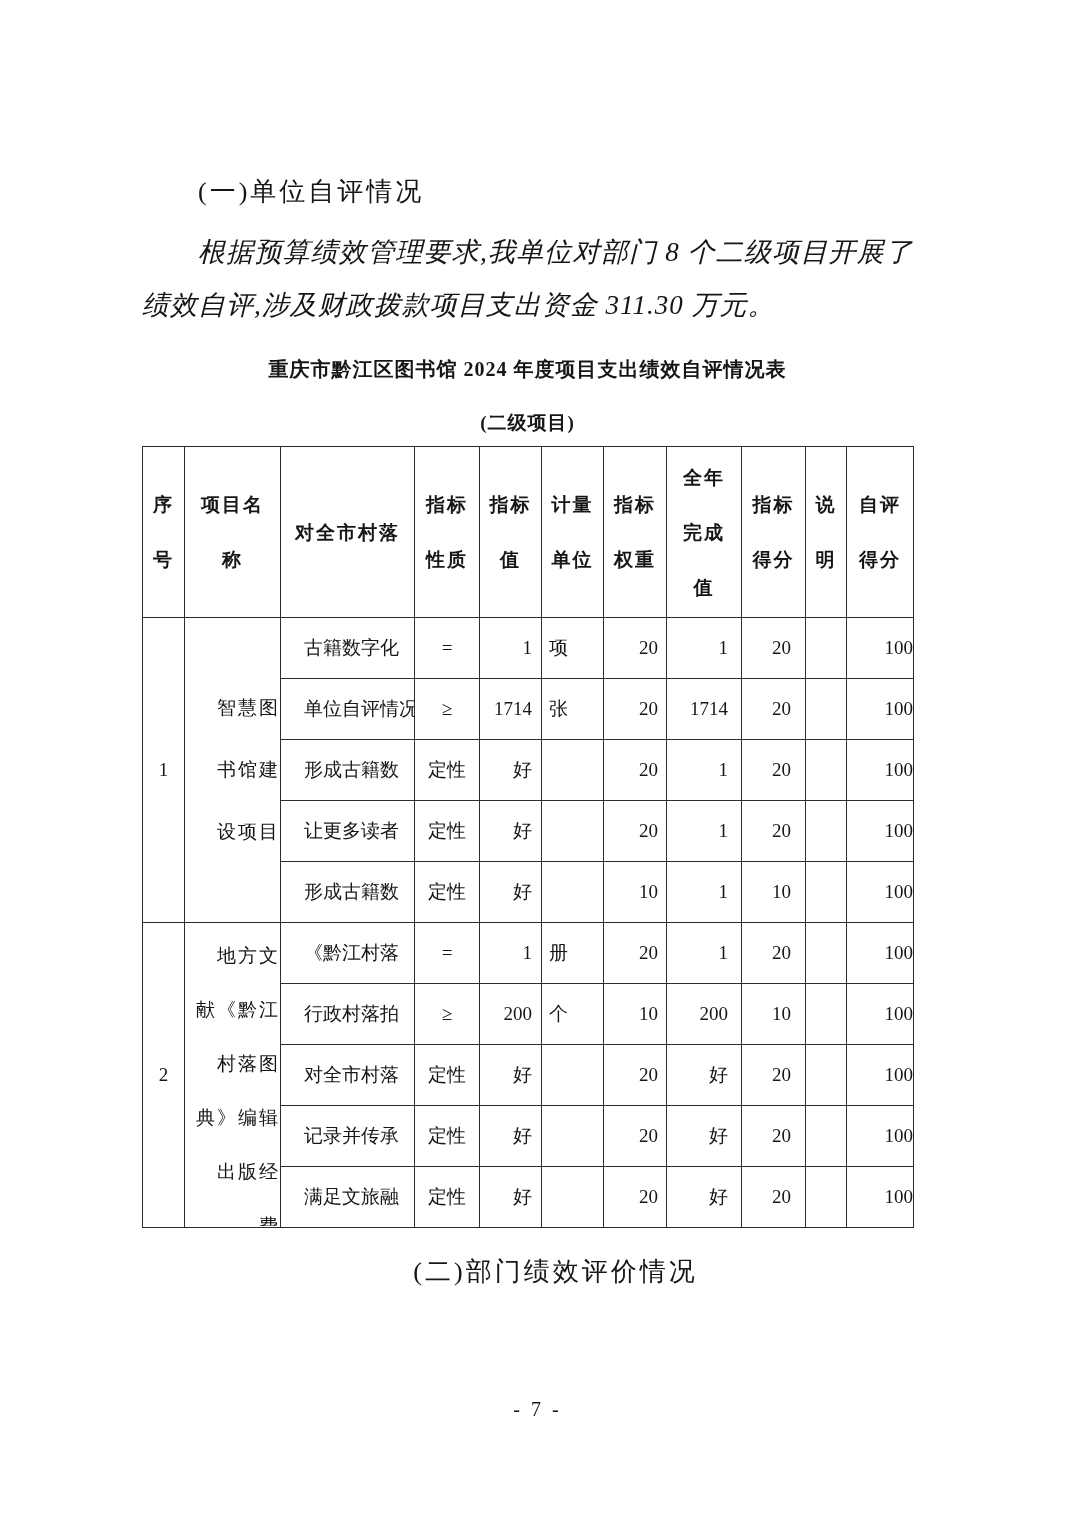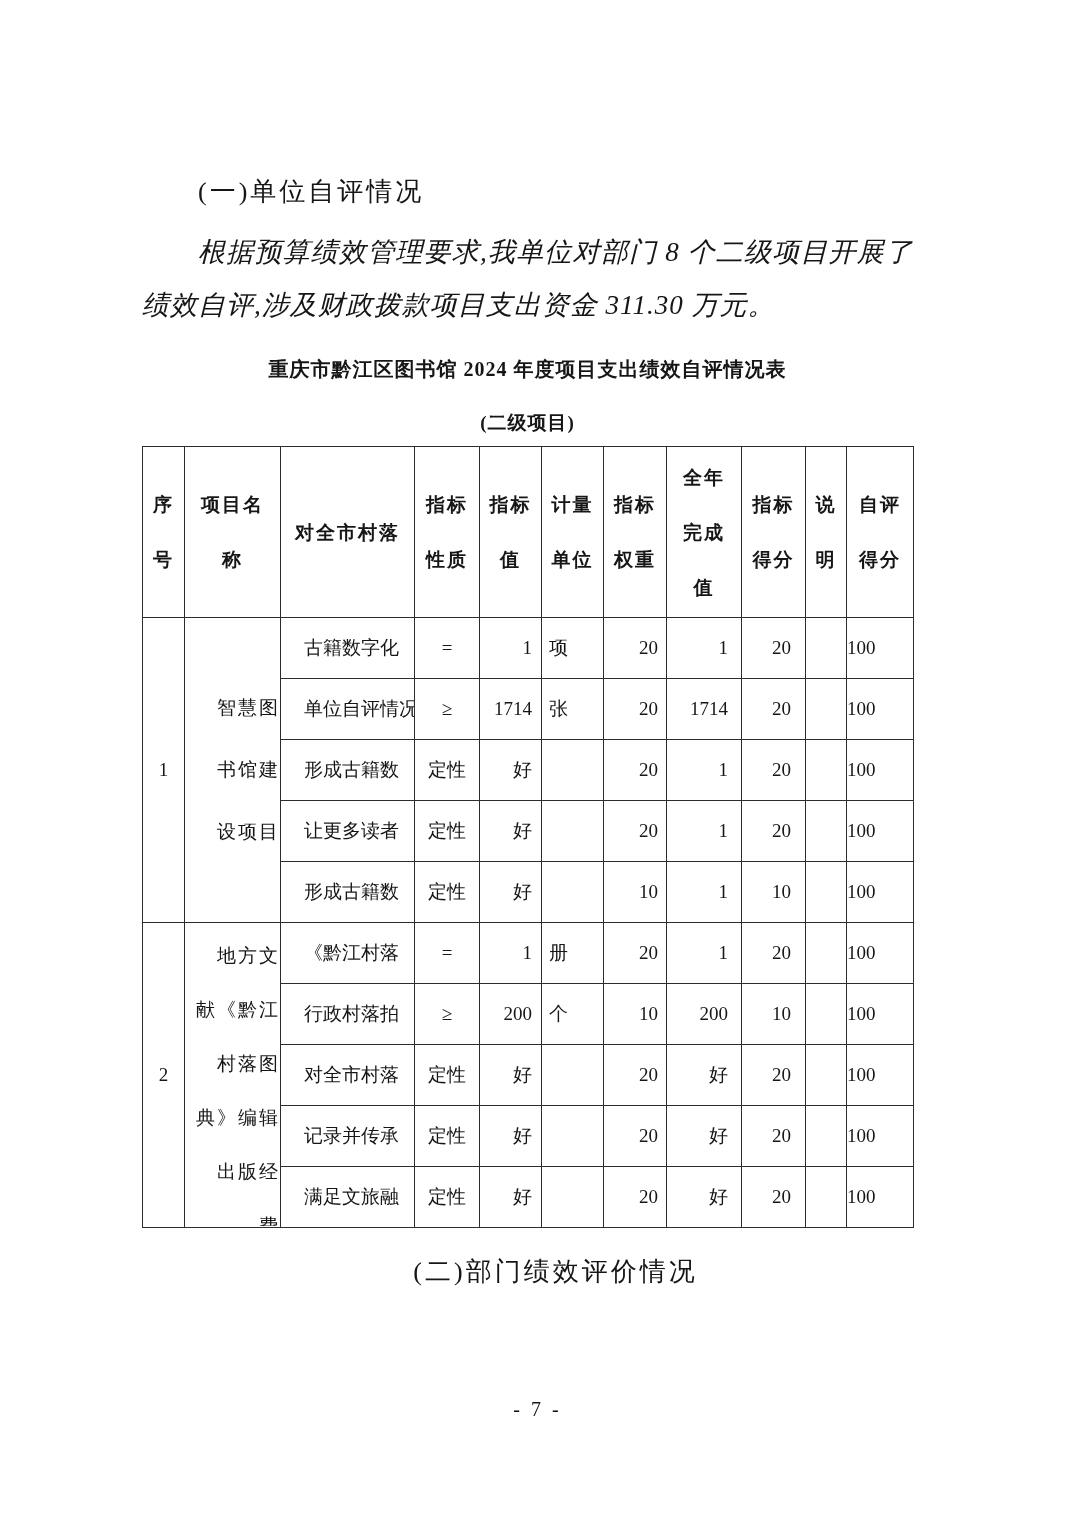--- a/index.html
+++ b/index.html
@@ -85,21 +85,21 @@
     overflow: hidden;
   }
   td.c-ind   { text-align: left;  padding-left: 23px; white-space: nowrap; }
   td.c-nat   { text-align: center; }
   td.c-val   { text-align: right; padding-right: 9px; }
   td.c-unit  { text-align: left;  padding-left: 7px; }
   td.c-wt    { text-align: right; padding-right: 8px; }
   td.c-comp  { text-align: right; padding-right: 13px; }
   td.c-score { text-align: right; padding-right: 14px; }
   td.c-note  { }
-  td.c-self  { text-align: left; }
+  td.c-self  { text-align: right; }
   .sec2 { margin-top: 24px; text-align: center; }
   .page-number {
     position: absolute;
     left: 0; right: 0;
     top: 1398px;
     text-align: center;
     font-size: 20px;
     letter-spacing: 3px;
   }
 </style>

